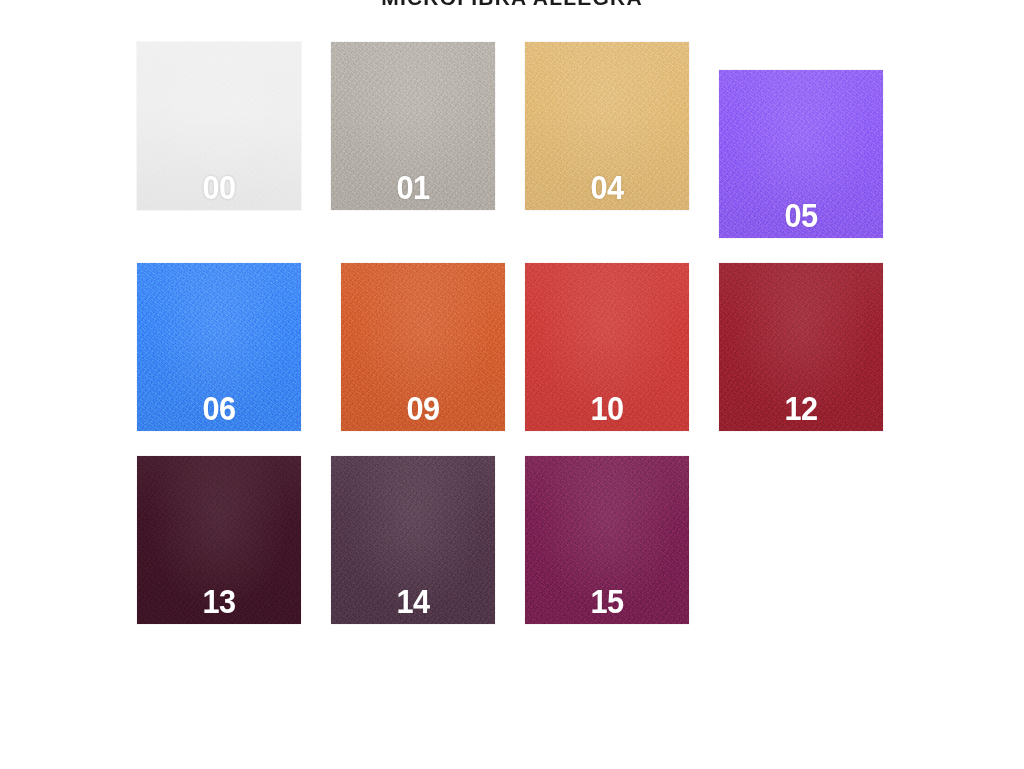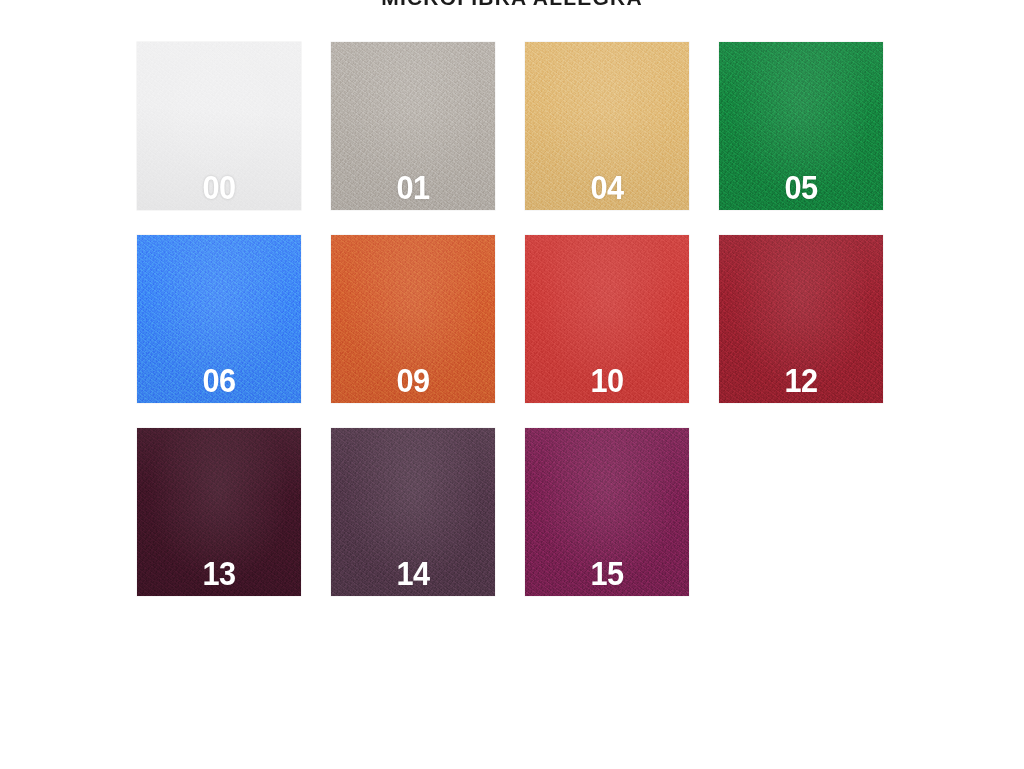--- a/index.html
+++ b/index.html
@@ -138,31 +138,31 @@
       <div class="swatch light" style="background: rgb(180, 174, 167);">
         <div class="tex"></div>
         <div class="shade"></div>
         <div class="swatch-label">01</div>
       </div>
       <div class="swatch light" style="background: rgb(224, 184, 115);">
         <div class="tex"></div>
         <div class="shade"></div>
         <div class="swatch-label">04</div>
       </div>
-      <div class="swatch light" style="background: #15803d;">
+      <div class="swatch light" style="background: #8b5cf6; margin-top: 28px;">
         <div class="tex"></div>
         <div class="shade"></div>
         <div class="swatch-label">05</div>
       </div>
       <div class="swatch dark" style="background: #3b82f6;">
         <div class="tex"></div>
         <div class="shade"></div>
         <div class="swatch-label">06</div>
       </div>
-      <div class="swatch dark" style="background: rgb(210, 91, 46);">
+      <div class="swatch dark" style="background: rgb(210, 91, 46); margin-left: 10px;">
         <div class="tex"></div>
         <div class="shade"></div>
         <div class="swatch-label">09</div>
       </div>
       <div class="swatch dark" style="background: rgb(204, 59, 56);">
         <div class="tex"></div>
         <div class="shade"></div>
         <div class="swatch-label">10</div>
       </div>
       <div class="swatch dark" style="background: rgb(150, 32, 46);">

